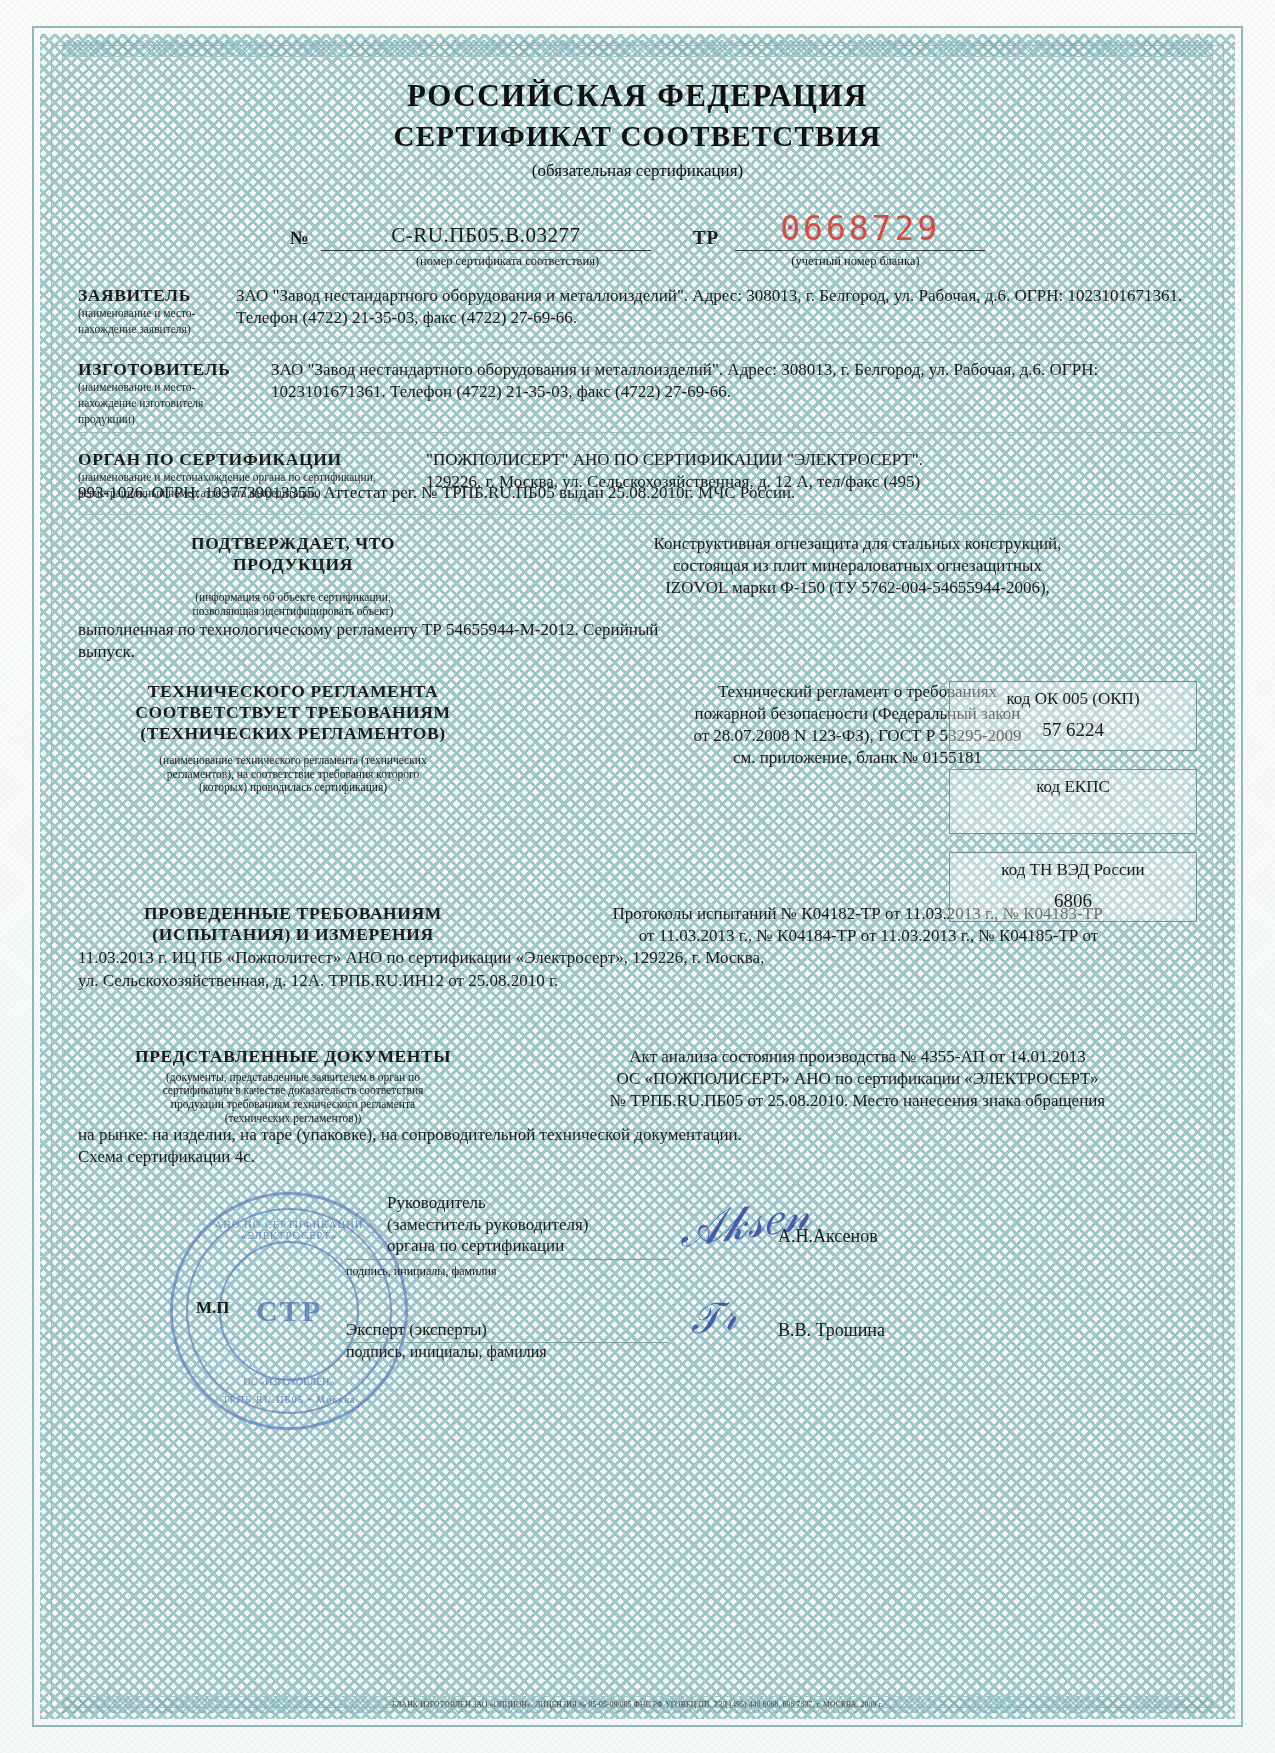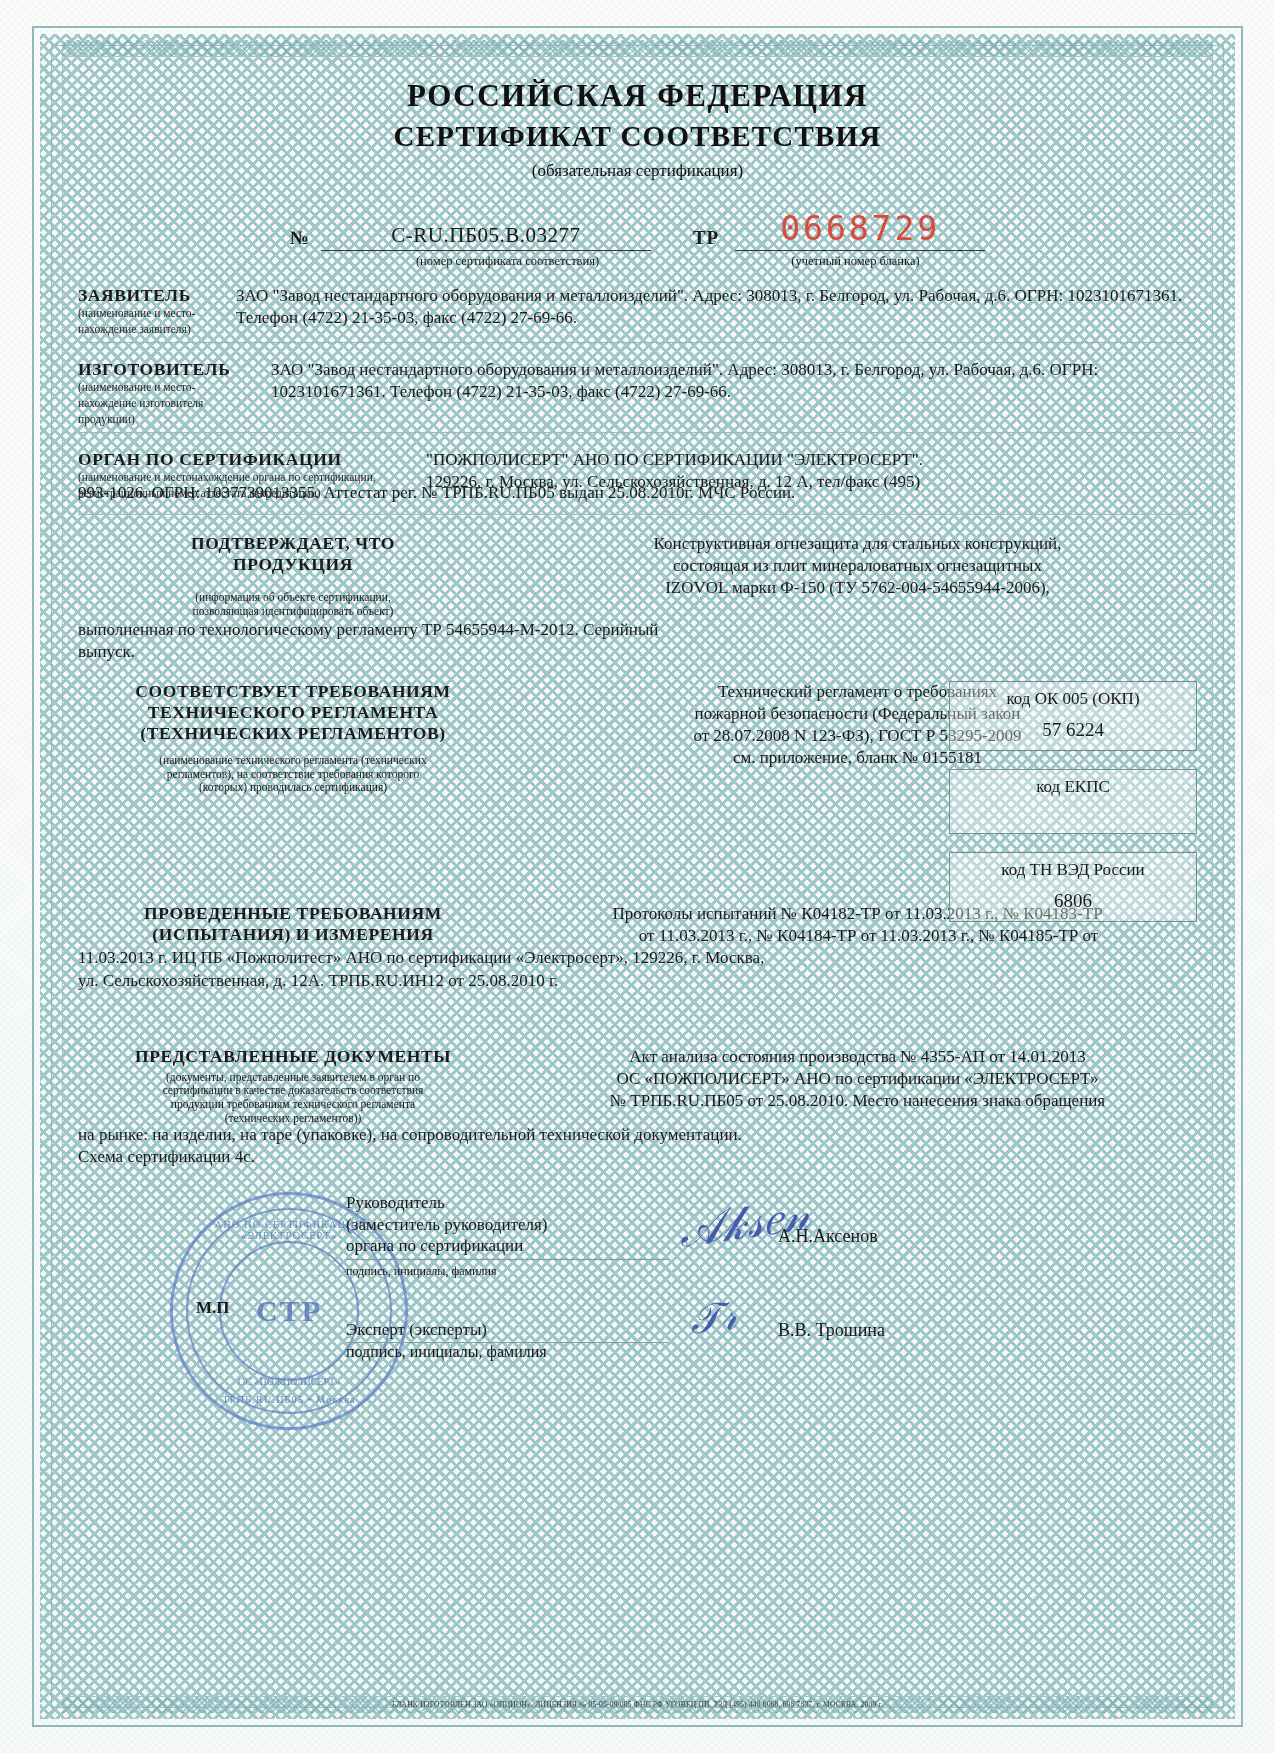--- a/index.html
+++ b/index.html
@@ -244,21 +244,21 @@
     position: relative;
     margin-top: 18px;
     height: 250px;
   }
   .sig-left {
     position: absolute;
     left: 268px;
     top: 6px;
     width: 330px;
   }
-  .sig-left .l { font-size: 17px; line-height: 1.28; }
+  .sig-left .l { font-size: 17px; line-height: 1.28; margin-left: 41px; }
   .sig-left .cap { font-size: 12px; margin-top: 4px; }
   .sig-line {
     border-bottom: 1px solid #7d9da1;
     width: 322px;
     margin-top: 2px;
   }
   .expert-row {
     position: absolute;
     left: 268px;
     top: 134px;
@@ -443,22 +443,22 @@
           <div>Конструктивная огнезащита для стальных конструкций,</div>
           <div>состоящая из плит минераловатных огнезащитных</div>
           <div>IZOVOL марки Ф-150 (ТУ 5762-004-54655944-2006),</div>
         </div>
       </div>
       <div style="font-size:17px; line-height:1.3;">выполненная по технологическому регламенту ТР 54655944-М-2012. Серийный</div>
       <div style="font-size:17px; line-height:1.3;">выпуск.</div>
 
       <div class="twocol req-block">
         <div class="left">
+          <div class="ttl inline-head">ТЕХНИЧЕСКОГО  РЕГЛАМЕНТА</div>
           <div class="ttl inline-head">СООТВЕТСТВУЕТ ТРЕБОВАНИЯМ</div>
-          <div class="ttl inline-head">ТЕХНИЧЕСКОГО  РЕГЛАМЕНТА</div>
           <div class="ttl inline-head">(ТЕХНИЧЕСКИХ  РЕГЛАМЕНТОВ)</div>
           <div class="small-caption" style="margin-top:10px;">(наименование технического регламента (технических</div>
           <div class="small-caption">регламентов), на соответствие требования которого</div>
           <div class="small-caption">(которых) проводилась сертификация)</div>
         </div>
         <div class="right">
           <div>Технический регламент о требованиях</div>
           <div>пожарной безопасности (Федеральный закон</div>
           <div>от 28.07.2008 N 123-ФЗ), ГОСТ Р 53295-2009</div>
           <div>см. приложение, бланк № 0155181</div>
@@ -501,21 +501,21 @@
     </div>
 
 
     <div class="signzone">
 
       <div class="stamp">
         <div class="ring2"></div>
         <div class="ring3"></div>
         <div class="arc-top">АНО ПО СЕРТИФИКАЦИИ «ЭЛЕКТРОСЕРТ»</div>
         <div class="core">СТР</div>
-        <div class="arc-mid">ОС «ПОЖПОЛИСЕРТ»</div>
+        <div class="arc-mid">ОС «ИЗГОТОВЛЕН»</div>
         <div class="arc-bottom">ТРПБ.RU.ПБ05  •  Москва</div>
       </div>
 
       <div class="mp">М.П</div>
 
       <div class="sig-left">
         <div class="l">Руководитель</div>
         <div class="l">(заместитель руководителя)</div>
         <div class="l">органа  по  сертификации</div>
         <div class="sig-line"></div>

